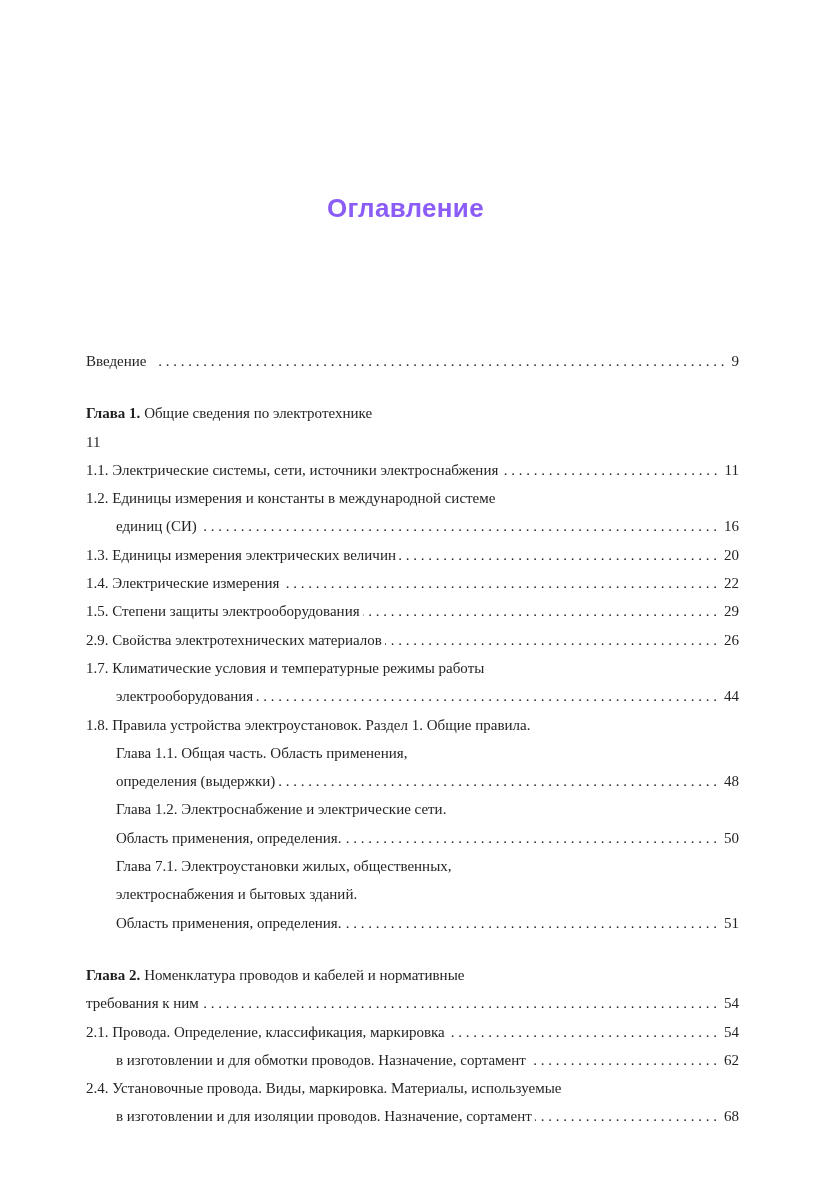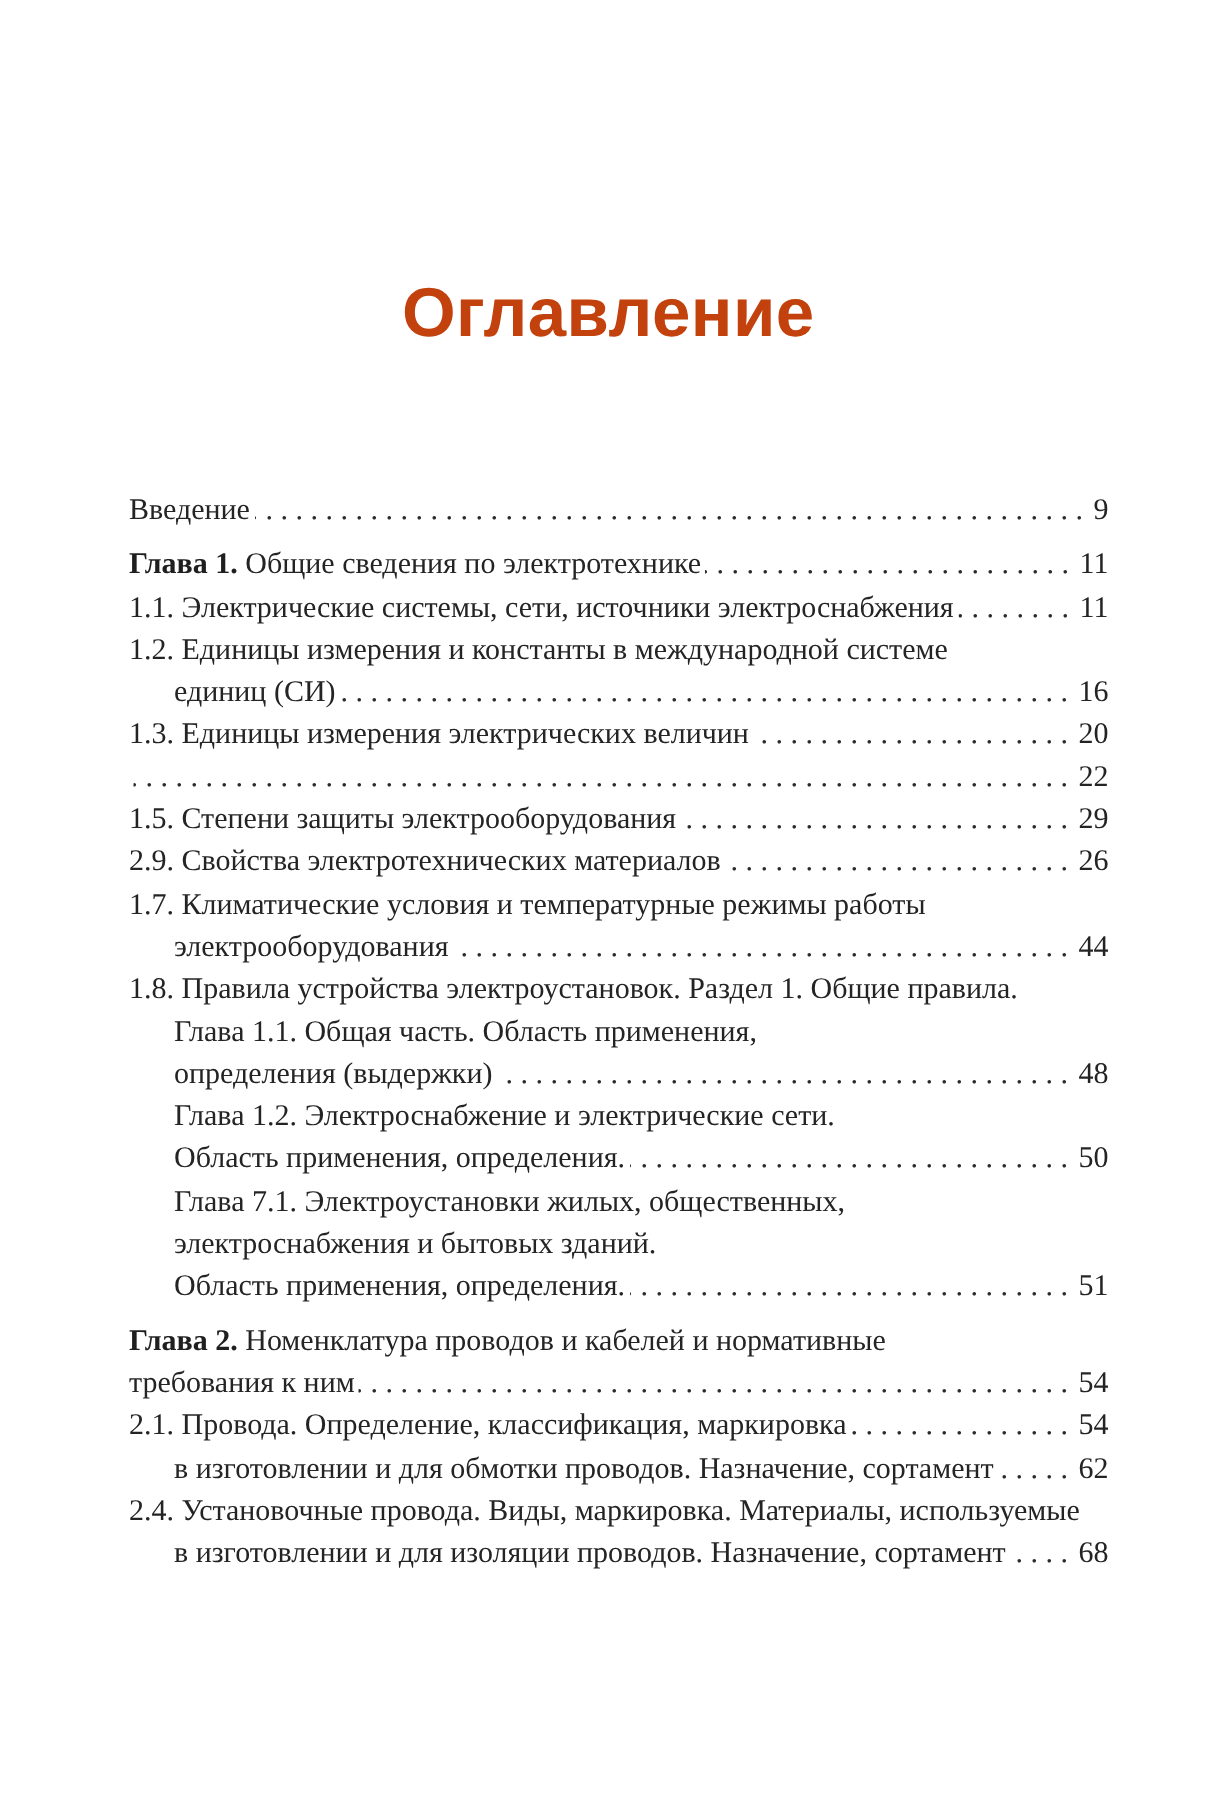--- a/index.html
+++ b/index.html
@@ -22,42 +22,43 @@
   }
   .title {
     position: absolute;
     top: 186px;
     left: 86px;
     right: 92px;
     margin: 0;
     text-align: center;
     font-family: "Liberation Sans", "DejaVu Sans", sans-serif;
     font-weight: 700;
-    font-size: 46px;
+    font-size: 26px;
     line-height: 44px;
-    color: #c2410c;
+    color: #8b5cf6;
     letter-spacing: 0.3px;
   }
   .toc {
     position: absolute;
-    top: 326px;
+    top: 347px;
     left: 86px;
     right: 78px;
-    font-size: 20px;
+    font-size: 15px;
     line-height: 28.3px;
   }
   .toc-line {
     display: flex;
     overflow: hidden;
   }
   .toc-line.indent {
     padding-left: 30px;
   }
   .toc-line.section-start {
-    margin-top: 8px;
+    margin-top: 24px;
+    flex-direction: column;
   }
   .entry-text {
     white-space: nowrap;
     flex: 0 0 auto;
   }
   .entry-text b {
     font-weight: 700;
     color: #1f1f1f;
   }
   .leader {
@@ -109,20 +110,21 @@
         <span class="entry-text">единиц (СИ)</span>
         <span class="leader"></span>
         <span class="page-num">16</span>
       </div>
       <div class="toc-line">
         <span class="entry-text">1.3. Единицы измерения электрических величин</span>
         <span class="leader"></span>
         <span class="page-num">20</span>
       </div>
       <div class="toc-line">
+        <span class="entry-text">1.4. Электрические измерения</span>
         <span class="leader"></span>
         <span class="page-num">22</span>
       </div>
       <div class="toc-line">
         <span class="entry-text">1.5. Степени защиты электрооборудования</span>
         <span class="leader"></span>
         <span class="page-num">29</span>
       </div>
       <div class="toc-line">
         <span class="entry-text">2.9. Свойства электротехнических материалов</span>

